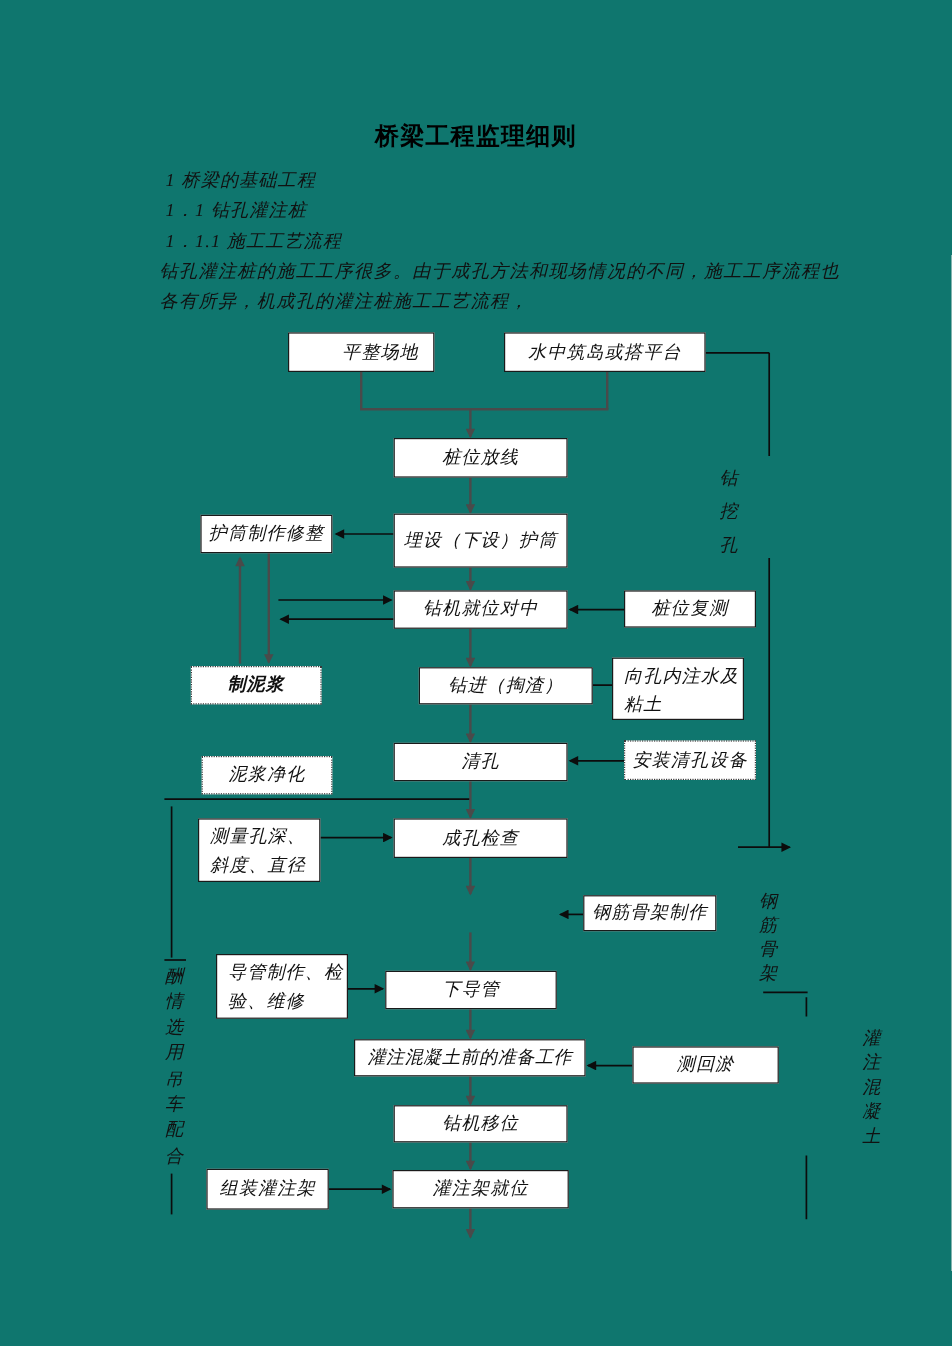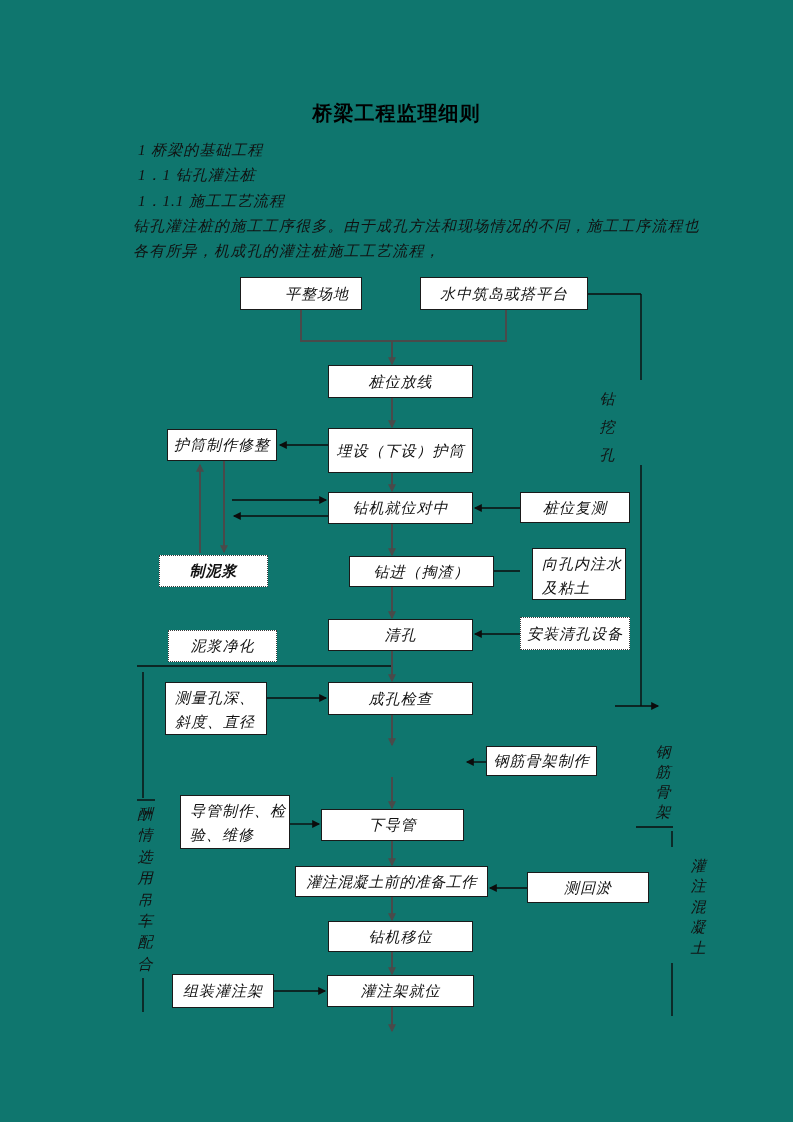--- a/index.html
+++ b/index.html
@@ -95,33 +95,33 @@
 
   <div class="box" style="left:240px;top:277px;width:122px;height:33px;padding-left:32px;">平整场地</div>
   <div class="box" style="left:420px;top:277px;width:168px;height:33px;">水中筑岛或搭平台</div>
   <div class="box" style="left:328px;top:365px;width:145px;height:33px;">桩位放线</div>
   <div class="box" style="left:328px;top:428px;width:145px;height:45px;">埋设（下设）护筒</div>
   <div class="box" style="left:167px;top:429px;width:110px;height:32px;">护筒制作修整</div>
   <div class="box" style="left:328px;top:492px;width:145px;height:32px;">钻机就位对中</div>
   <div class="box" style="left:520px;top:492px;width:110px;height:31px;">桩位复测</div>
   <div class="box dashed" style="left:159px;top:555px;width:109px;height:32px;font-weight:bold;">制泥浆</div>
   <div class="box" style="left:328px;top:556px;width:145px;height:31px;margin-left:21px;">钻进（掏渣）</div>
-  <div class="box tl" style="left:532px;top:548px;width:94px;height:52px;">向孔内注水及粘土</div>
+  <div class="box tl" style="left:510px;top:548px;width:110px;height:52px;">向孔内注水及粘土</div>
   <div class="box" style="left:328px;top:619px;width:145px;height:32px;">清孔</div>
   <div class="box dashed" style="left:520px;top:617px;width:110px;height:33px;">安装清孔设备</div>
   <div class="box dashed" style="left:168px;top:630px;width:109px;height:32px;">泥浆净化</div>
   <div class="box" style="left:328px;top:682px;width:145px;height:33px;">成孔检查</div>
   <div class="box tl" style="left:165px;top:682px;width:102px;height:53px;">测量孔深、斜度、直径</div>
   <div class="box" style="left:486px;top:746px;width:111px;height:30px;">钢筋骨架制作</div>
   <div class="box" style="left:321px;top:809px;width:143px;height:32px;">下导管</div>
   <div class="box tl" style="left:180px;top:795px;width:110px;height:54px;">导管制作、检验、维修</div>
   <div class="box" style="left:295px;top:866px;width:193px;height:31px;letter-spacing:0.5px;">灌注混凝土前的准备工作</div>
   <div class="box" style="left:527px;top:872px;width:122px;height:31px;">测回淤</div>
   <div class="box" style="left:328px;top:921px;width:145px;height:31px;">钻机移位</div>
   <div class="box" style="left:327px;top:975px;width:147px;height:32px;">灌注架就位</div>
   <div class="box" style="left:172px;top:974px;width:102px;height:34px;">组装灌注架</div>
 
   <div class="vlabel" style="left:597px;top:385px;line-height:28px;">钻挖孔</div>
-  <div class="vlabel" style="left:653px;top:742px;line-height:20px;">钢筋骨架</div>
-  <div class="vlabel" style="left:688px;top:856px;line-height:20.4px;font-style:italic;">灌注混凝土</div>
+  <div class="vlabel" style="left:630px;top:742px;line-height:20px;">钢筋骨架</div>
+  <div class="vlabel" style="left:716px;top:856px;line-height:20.4px;font-style:italic;">灌注混凝土</div>
   <div class="vlabel" style="left:135px;top:804px;line-height:21.4px;">酬情选用吊车配合</div>
 
 </div>
 
 </body></html>

